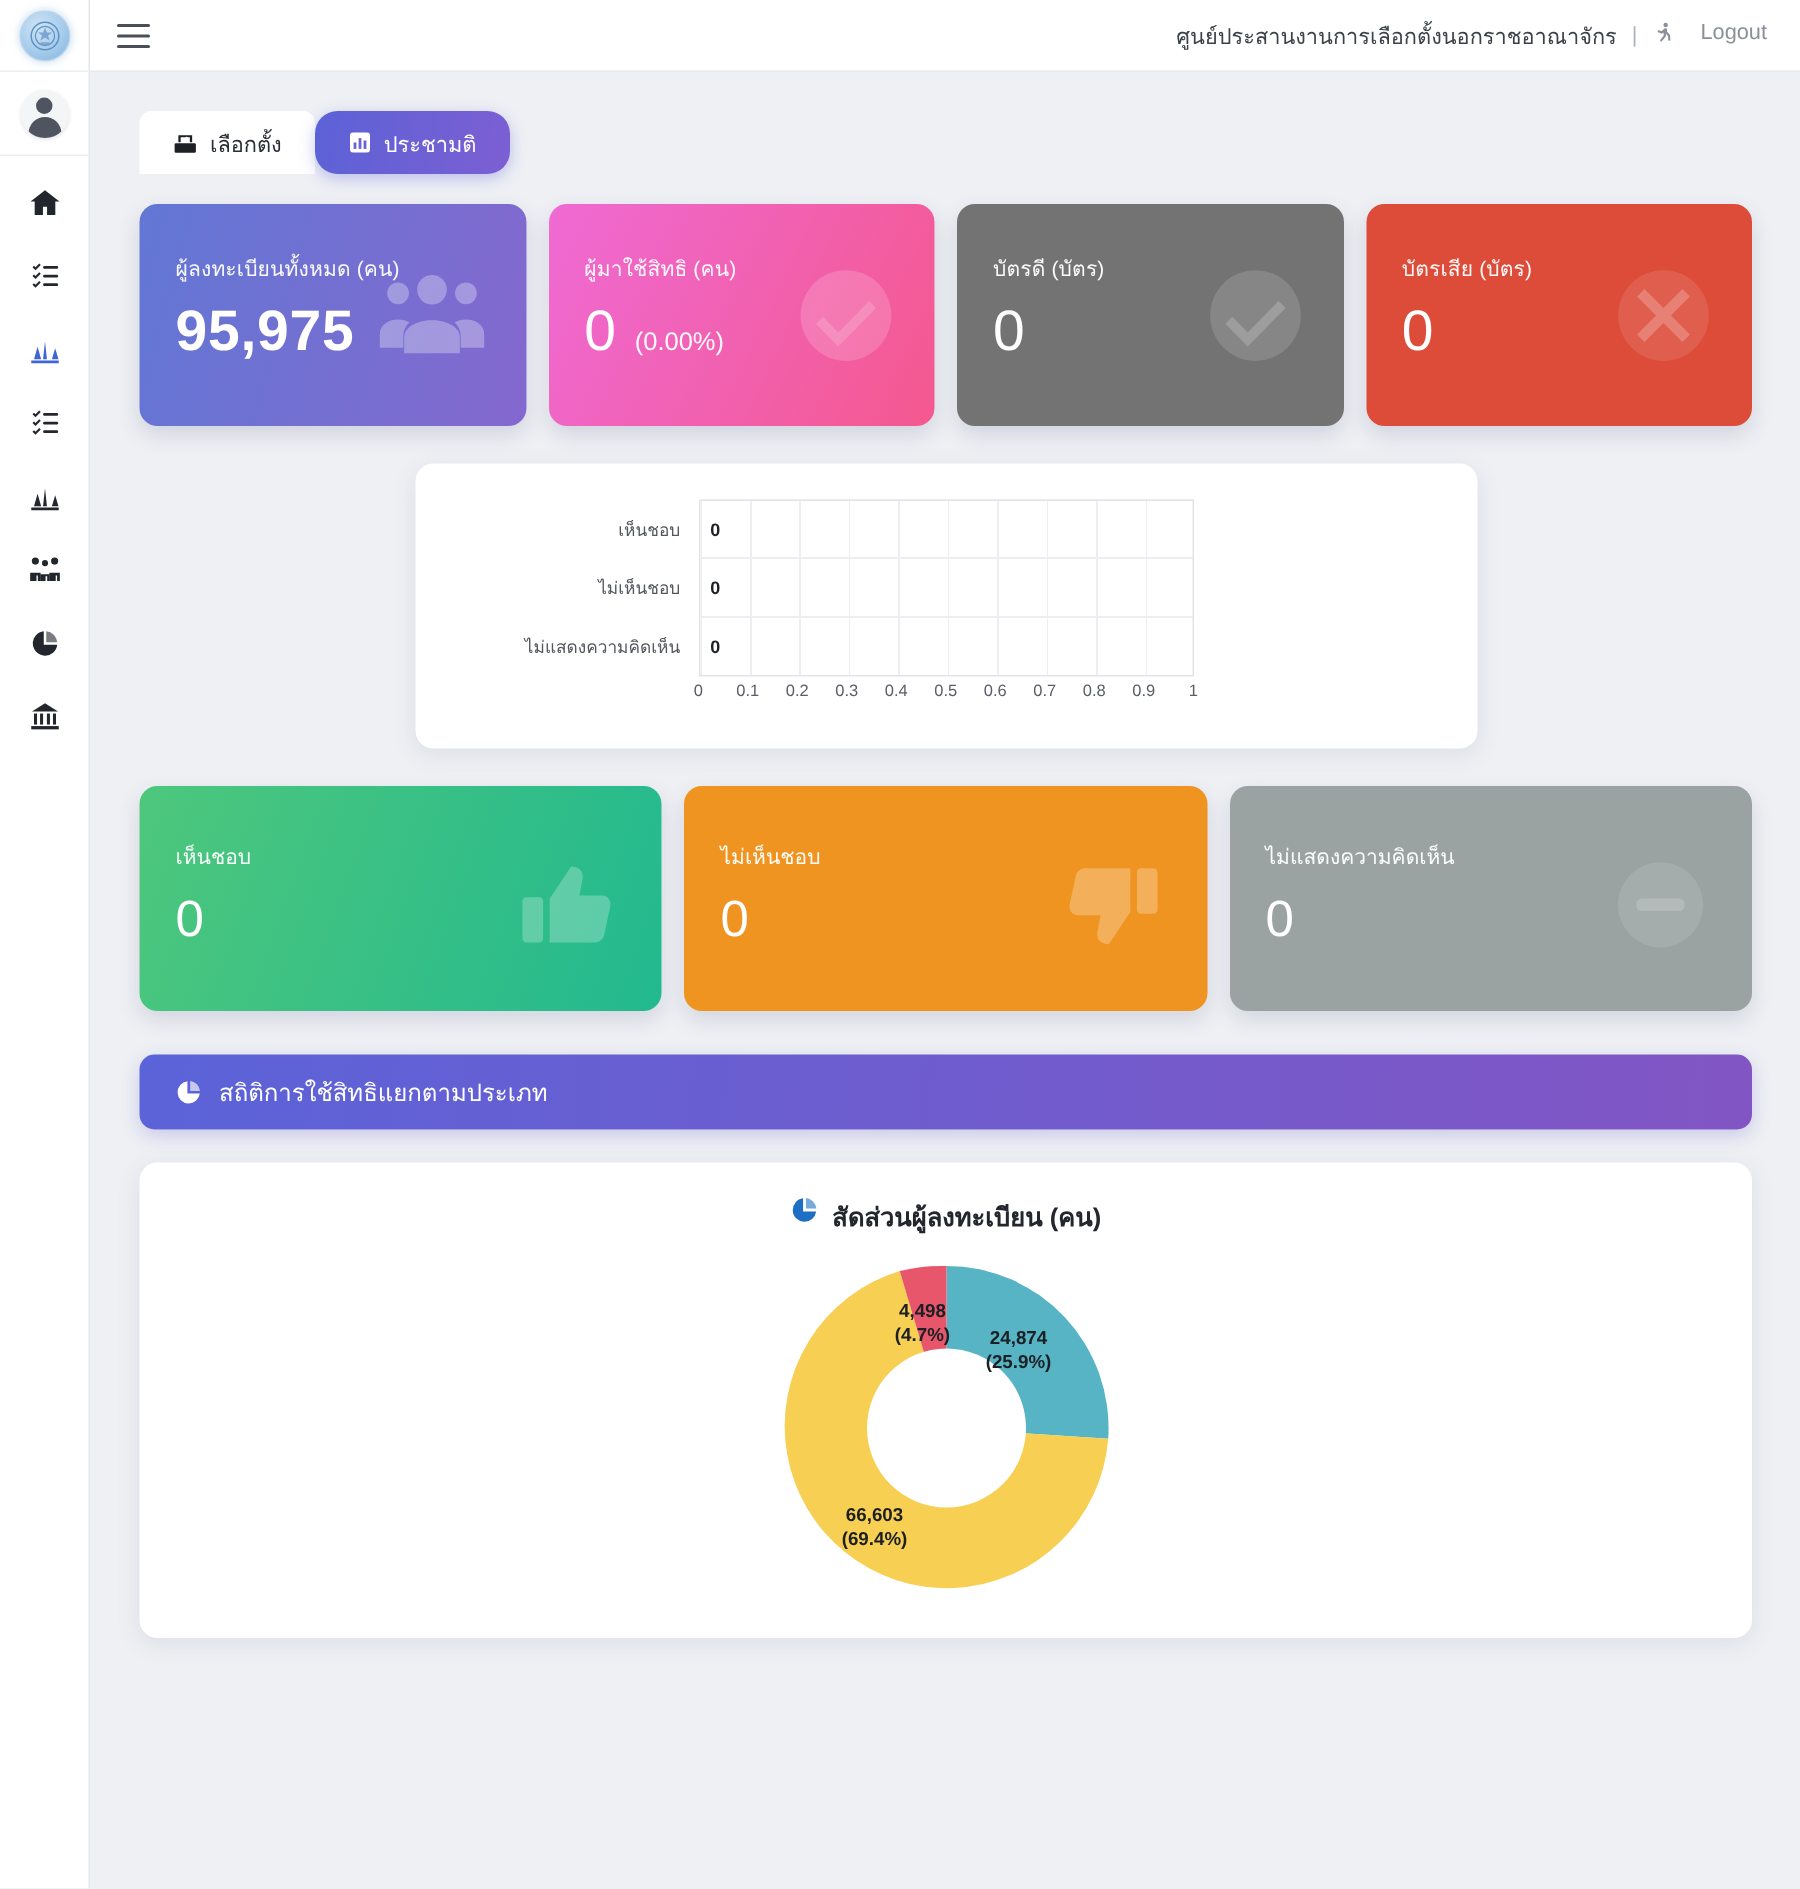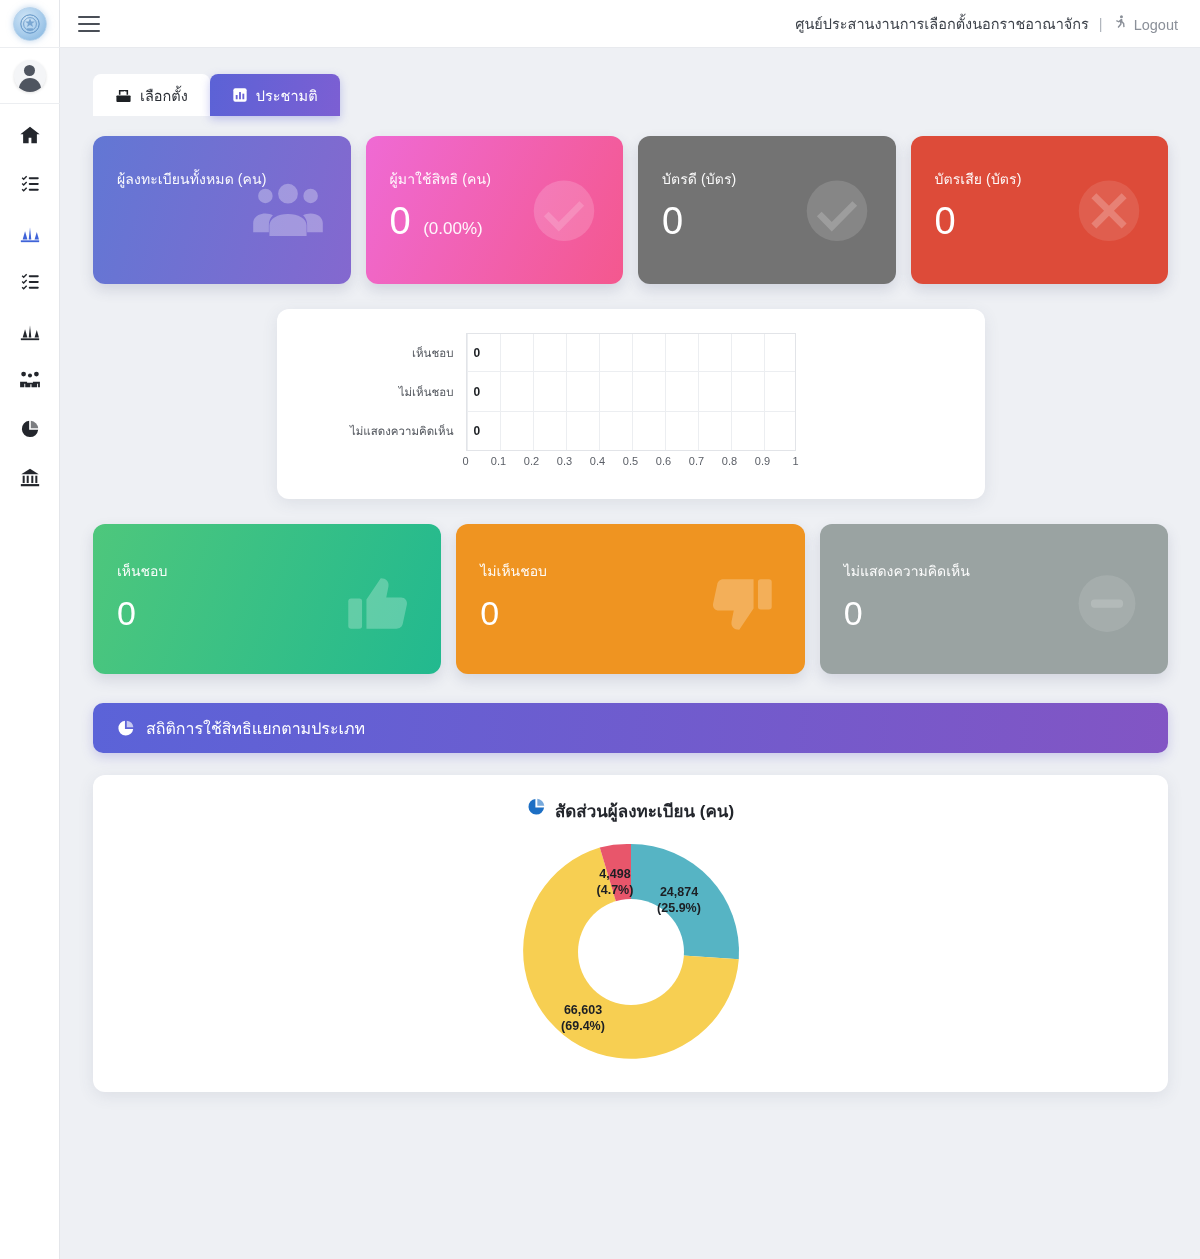--- a/index.html
+++ b/index.html
@@ -56,37 +56,38 @@
   .topbar {
     height: 48px; background: #ffffff;
     display: flex; align-items: center; justify-content: space-between;
     padding: 0 22px 0 18px;
     border-bottom: 1px solid #e8eaee;
   }
   .hamburger { width: 22px; height: 16px; display: flex; flex-direction: column; justify-content: space-between; cursor: pointer; }
   .hamburger span { display: block; height: 2px; background: #4a4f57; border-radius: 1px; }
   .topbar-right { display: flex; align-items: center; gap: 10px; font-size: 14.5px; color: #3d424a; }
   .topbar-right .sep { color: #aeb3bb; }
-  .logout { display: flex; align-items: flex-end; gap: 6px; color: #8b9099; cursor: pointer; font-size: 14.5px; }
+  .logout { display: flex; align-items: flex-start; gap: 17px; color: #8b9099; cursor: pointer; font-size: 14.5px; }
 
   .content { flex: 1; padding: 26px 32px 0 33px; overflow: hidden; }
 
   
   .tabs { display: flex; align-items: flex-end; gap: 0; margin-bottom: 20px; }
   .tab {
     height: 42px; padding: 0 22px;
     display: flex; align-items: center; gap: 8px;
     border-radius: 8px 8px 0 0;
     font-size: 14.5px; cursor: pointer;
     background: #ffffff; color: #2a2e35;
   }
   .tab.active {
     background: linear-gradient(100deg, #5b62d6 0%, #7c5fd3 100%);
     color: #ffffff;
     box-shadow: 0 3px 10px rgba(92,98,214,.35);
+    border-radius: 15px;
   }
   .tab .tico { display: inline-flex; align-items: center; }
 
   
   .stat-row { display: flex; gap: 15px; margin-bottom: 25px; }
   .stat-card {
     position: relative; flex: 1; height: 148px;
     border-radius: 12px; padding: 32px 27px 0 24px;
     color: #fff; overflow: hidden;
     box-shadow: 0 6px 14px rgba(60,70,110,.16);
@@ -352,20 +353,23 @@
             </svg>
           </span>
           <span>ประชามติ</span>
         </div>
       </div>
 
       <div class="stat-row">
 
         <div class="stat-card c-purple">
           <div class="label">ผู้ลงทะเบียนทั้งหมด (คน)</div>
+          <div class="valrow">
+            <div class="value">95,975</div>
+          </div>
           <div class="bigicon">
             <svg width="74" height="58" viewBox="0 0 24 20" fill="#ffffff">
               <circle cx="4.2" cy="5" r="2.5"></circle>
                 <circle cx="19.8" cy="5" r="2.5"></circle>
                 <circle cx="12" cy="4.2" r="3.4"></circle>
               <path d="M0 17.5 v-3.2 c0-2 1.9-3.3 4.2-3.3 1 0 1.9.25 2.6.65 -.9.9-1.4 2-1.4 3.2 v2.65 Z"></path>
               <path d="M24 17.5 h-5.4 v-2.65 c0-1.2-.5-2.3-1.4-3.2 .7-.4 1.6-.65 2.6-.65 2.3 0 4.2 1.3 4.2 3.3 Z"></path>
               <path d="M5.6 18.8 v-3.6 c0-2.45 2.9-4 6.4-4 s6.4 1.55 6.4 4 v3.6 Z"></path>
             </svg>
           </div>

